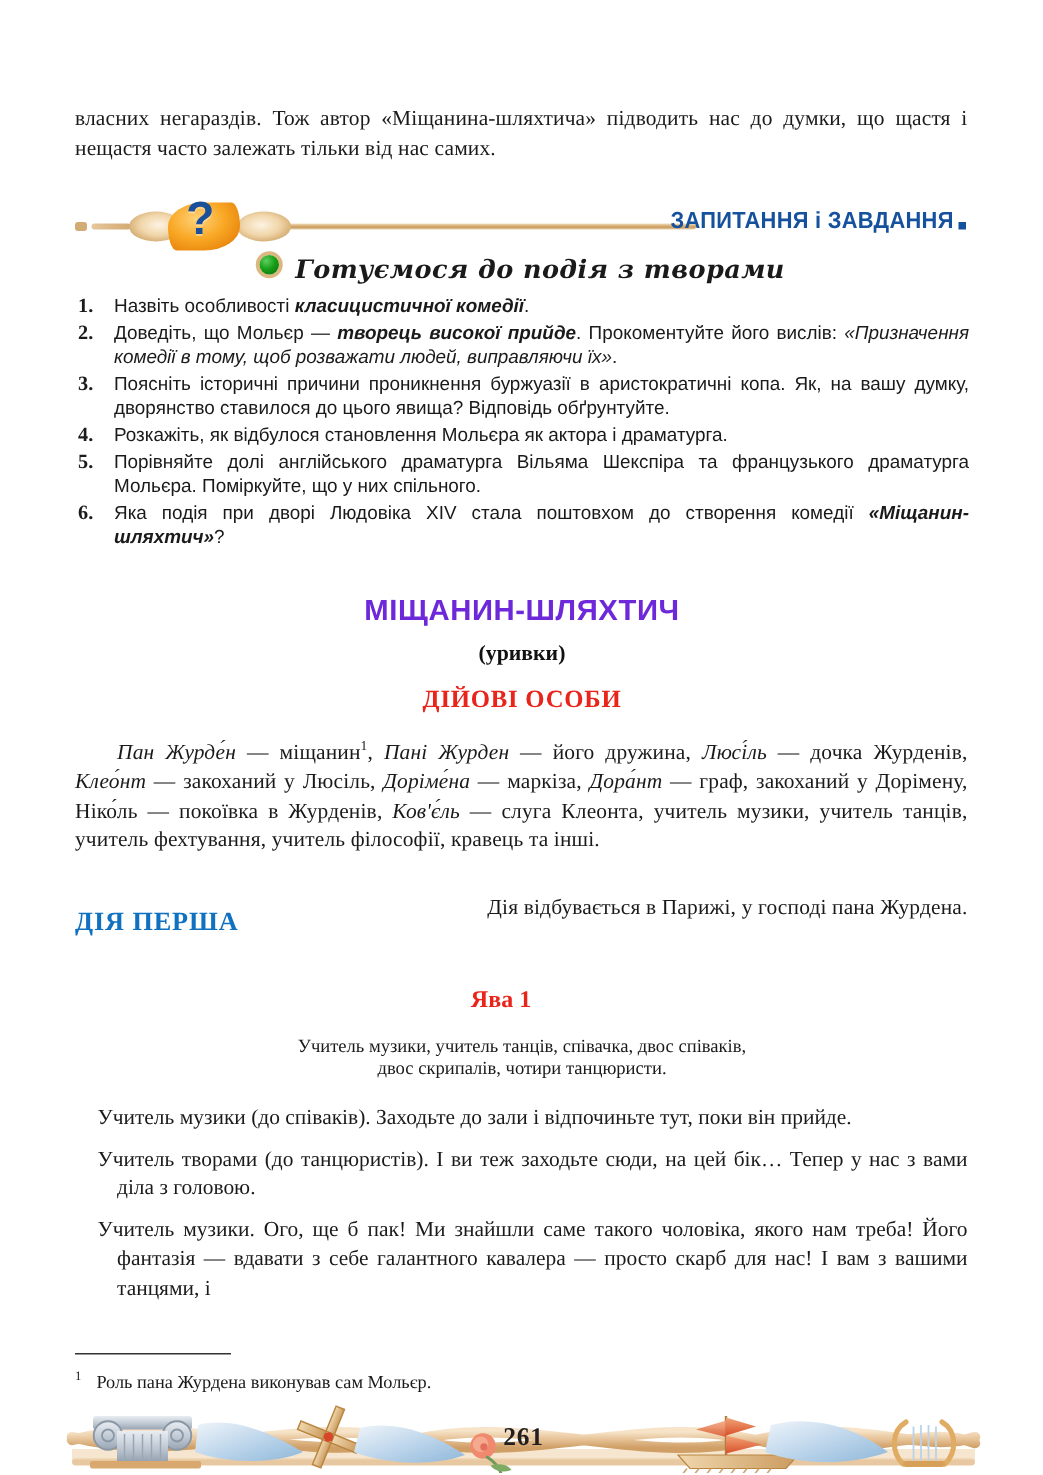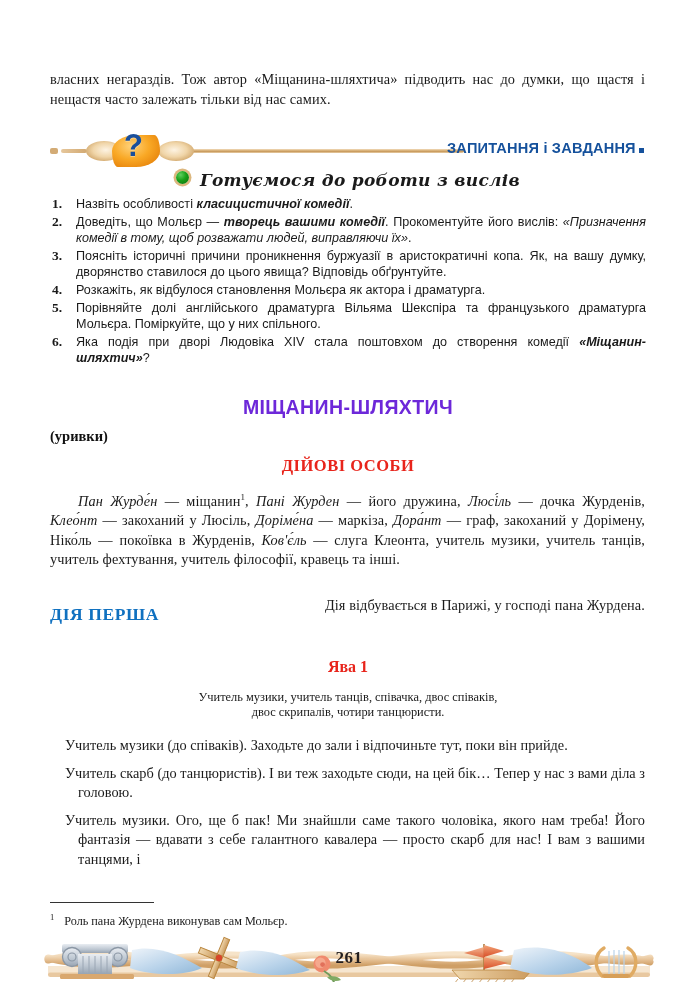--- a/index.html
+++ b/index.html
@@ -202,21 +202,21 @@
     font-weight: bold;
     font-size: 19.5px;
     letter-spacing: 0.4px;
     color: #6d28d9;
   }
   .work-subtitle {
     position: absolute;
     left: 50px;
     top: 428px;
     width: 596px;
-    text-align: left;
+    text-align: center;
     font-weight: bold;
     font-size: 14.5px;
     color: #111;
   }
   .dramatis-title {
     position: absolute;
     left: 50px;
     top: 456px;
     width: 596px;
     text-align: center;
@@ -247,21 +247,21 @@
     top: 604px;
     width: 596px;
     text-align: left;
     font-weight: bold;
     font-size: 17.5px;
     letter-spacing: 0.6px;
     color: #1071c0;
   }
   .scene-title {
     position: absolute;
-    left: 50px;
+    left: 36px;
     top: 658px;
     width: 596px;
     text-align: center;
     font-weight: bold;
     font-size: 16px;
     color: #e8241b;
   }
   .stage-note {
     position: absolute;
     left: 50px;
@@ -350,26 +350,26 @@
     <div class="orn-bar"></div>
     <div class="orn-leaf left"></div>
     <div class="orn-leaf right"></div>
     <div class="orn-diamond"></div>
     <div class="orn-qmark">?</div>
     <div class="questions-title">ЗАПИТАННЯ і ЗАВДАННЯ</div>
     <div class="questions-title-dot"></div>
   </div>
 
   <div class="subsection">
-    <span class="bullet-dot"></span><span class="subsection-label">Готуємося до роботи з вислів</span>
+    <span class="bullet-dot"></span><span class="subsection-label">Готуємося до подія з творами</span>
   </div>
 
   <ol class="qlist" id="question-list">
       <li><span class="qnum">1.</span><span><span>Назвіть особливості </span><b>класицистичної комедії</b><span>.</span></span></li>
-      <li><span class="qnum">2.</span><span><span>Доведіть, що Мольєр — </span><b>творець вашими комедії</b><span>. Прокоментуйте його вислів: </span><i>«Призначення комедії в тому, щоб розважати людей, виправляючи їх»</i><span>.</span></span></li>
+      <li><span class="qnum">2.</span><span><span>Доведіть, що Мольєр — </span><b>творець високої прийде</b><span>. Прокоментуйте його вислів: </span><i>«Призначення комедії в тому, щоб розважати людей, виправляючи їх»</i><span>.</span></span></li>
       <li><span class="qnum">3.</span><span><span>Поясніть історичні причини проникнення буржуазії в аристократичні копа. Як, на вашу думку, дворянство ставилося до цього явища? Відповідь обґрунтуйте.</span></span></li>
       <li><span class="qnum">4.</span><span><span>Розкажіть, як відбулося становлення Мольєра як актора і драматурга.</span></span></li>
       <li><span class="qnum">5.</span><span><span>Порівняйте долі англійського драматурга Вільяма Шекспіра та французького драматурга Мольєра. Поміркуйте, що у них спільного.</span></span></li>
       <li><span class="qnum">6.</span><span><span>Яка подія при дворі Людовіка XIV стала поштовхом до створення комедії </span><b>«Міщанин-шляхтич»</b><span>?</span></span></li>
     </ol>
 
   <div class="work-title">МІЩАНИН-ШЛЯХТИЧ</div>
   <div class="work-subtitle">(уривки)</div>
   <div class="dramatis-title">ДІЙОВІ ОСОБИ</div>
 
@@ -380,21 +380,21 @@
   <div class="act-title">ДІЯ ПЕРША</div>
   <div class="scene-title">Ява 1</div>
 
   <div class="stage-note">
     <span>Учитель музики, учитель танців, співачка, двос співаків,</span><br>
     <span>двос скрипалів, чотири танцюристи.</span>
   </div>
 
   <div class="dialogue" id="dialogue-block">
       <p class="speech" style="margin: 0px 0px 8px;"><span class="speaker">Учитель музики</span><span> (до співаків). Заходьте до зали і відпочиньте тут, поки він прийде.</span></p>
-      <p class="speech" style="margin: 0px 0px 8px;"><span class="speaker">Учитель скарб</span><span> (до танцюристів). І ви теж заходьте сюди, на цей бік… Тепер у нас з вами діла з головою.</span></p>
+      <p class="speech" style="margin: 0px 0px 8px;"><span class="speaker">Учитель творами</span><span> (до танцюристів). І ви теж заходьте сюди, на цей бік… Тепер у нас з вами діла з головою.</span></p>
       <p class="speech" style="margin: 0px 0px 8px;"><span class="speaker">Учитель музики</span><span>. Ого, ще б пак! Ми знайшли саме такого чоловіка, якого нам треба! Його фантазія — вдавати з себе галантного кавалера — просто скарб для нас! І вам з вашими танцями, і</span></p>
     </div>
 
   <div class="footnote-rule"></div>
   <div class="footnote">
     <sup>1</sup><span>Роль пана Журдена виконував сам Мольєр.</span>
   </div>
 
   <div class="footer-deco">
     <svg width="610" height="46" viewBox="0 0 610 46" xmlns="http://www.w3.org/2000/svg">

